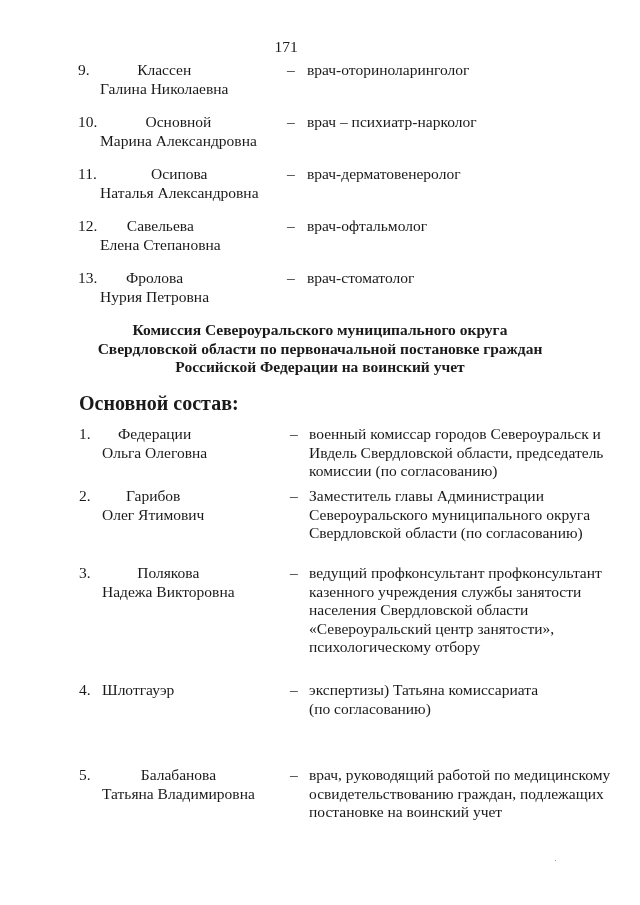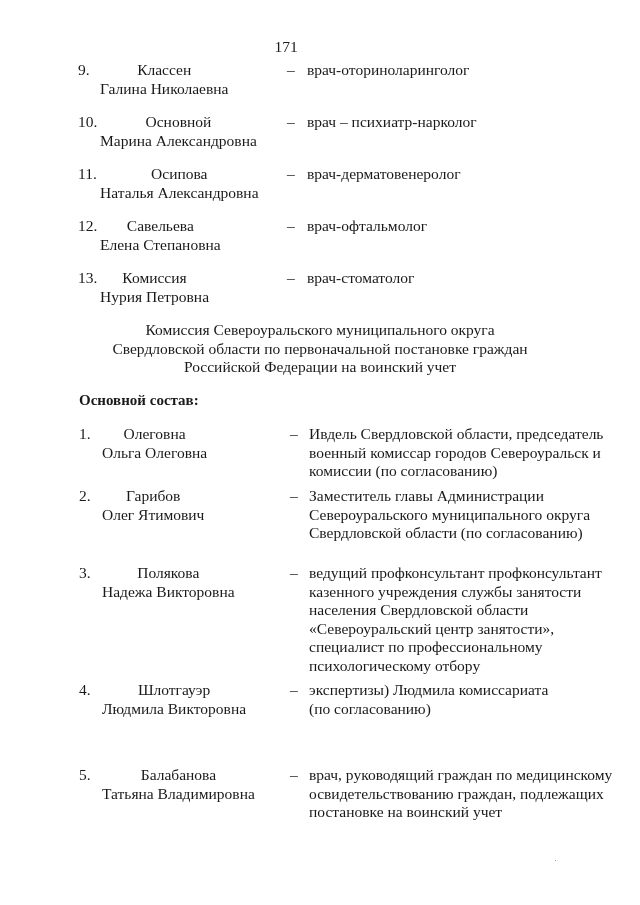--- a/index.html
+++ b/index.html
@@ -9,22 +9,22 @@
   .row { position:absolute; left:0; width:640px; line-height:18.5px; }
   .num { position:absolute; left:78px; top:0; }
   .name { position:absolute; left:100px; top:0; white-space:nowrap;text-align:center; }
   .dash { position:absolute; left:287px; top:0; }
   .desc { position:absolute; left:307px; top:0; width:300px; white-space:nowrap; }
   .row.b .num { left:79px; }
   .row.b .name { left:102px; }
   .row.b .dash { left:290px; }
   .row.b .desc { left:309px; }
   .heading { position:absolute; top:321px; left:0; width:640px; text-align:center;
-             font-weight:normal; line-height:18.5px; font-size:15.5px; }
-  .sub { position:absolute; top:392px; left:79px; font-weight:bold; font-size:15px; }
+             font-weight:bold; line-height:18.5px; font-size:15.5px; }
+  .sub { position:absolute; top:392px; left:79px; font-weight:bold; font-size:20px; }
   .line { display:block; }
   .speck { position:absolute; left:555px; top:860px; width:1px; height:1px; background:#999; }
 </style>
 </head>
 <body>
 
 <div class="pn">171</div>
 
 <div class="row" style="top:61px;">
   <span class="num">9.</span>
@@ -70,47 +70,47 @@
   </span>
   <span class="dash">–</span>
   <span class="desc">
     <span class="line">врач-офтальмолог</span>
   </span>
 </div>
 
 <div class="row" style="top:269px;">
   <span class="num">13.</span>
   <span class="name">
-    <span class="line">Комиссия</span>
+    <span class="line">Фролова</span>
     <span class="line">Нурия Петровна</span>
   </span>
   <span class="dash">–</span>
   <span class="desc">
     <span class="line">врач-стоматолог</span>
   </span>
 </div>
 
 <div class="heading">
   <span class="line">Комиссия Североуральского муниципального округа</span>
   <span class="line">Свердловской области по первоначальной постановке граждан</span>
   <span class="line">Российской Федерации на воинский учет</span>
 </div>
 
 <div class="sub">Основной состав:</div>
 
 <div class="row b" style="top:425px;">
   <span class="num">1.</span>
   <span class="name">
-    <span class="line">Олеговна</span>
+    <span class="line">Федерации</span>
     <span class="line">Ольга Олеговна</span>
   </span>
   <span class="dash">–</span>
   <span class="desc">
+    <span class="line">военный комиссар городов Североуральск и</span>
     <span class="line">Ивдель Свердловской области, председатель</span>
-    <span class="line">военный комиссар городов Североуральск и</span>
     <span class="line">комиссии (по согласованию)</span>
   </span>
 </div>
 
 <div class="row b" style="top:487px;">
   <span class="num">2.</span>
   <span class="name">
     <span class="line">Гарибов</span>
     <span class="line">Олег Ятимович</span>
   </span>
@@ -127,45 +127,43 @@
   <span class="name">
     <span class="line">Полякова</span>
     <span class="line">Надежа Викторовна</span>
   </span>
   <span class="dash">–</span>
   <span class="desc">
     <span class="line">ведущий профконсультант профконсультант</span>
     <span class="line">казенного учреждения службы занятости</span>
     <span class="line">населения Свердловской области</span>
     <span class="line">«Североуральский центр занятости»,</span>
-    <span class="line">специалист по профессиональному</span>
     <span class="line">психологическому отбору</span>
   </span>
 </div>
 
 <div class="row b" style="top:681px;">
   <span class="num">4.</span>
   <span class="name">
     <span class="line">Шлотгауэр</span>
-    <span class="line">Людмила Викторовна</span>
   </span>
   <span class="dash">–</span>
   <span class="desc">
-    <span class="line">экспертизы) Людмила комиссариата</span>
+    <span class="line">экспертизы) Татьяна комиссариата</span>
     <span class="line">(по согласованию)</span>
   </span>
 </div>
 
 <div class="row b" style="top:766px;">
   <span class="num">5.</span>
   <span class="name">
     <span class="line">Балабанова</span>
     <span class="line">Татьяна Владимировна</span>
   </span>
   <span class="dash">–</span>
   <span class="desc">
-    <span class="line">врач, руководящий граждан по медицинскому</span>
+    <span class="line">врач, руководящий работой по медицинскому</span>
     <span class="line">освидетельствованию граждан, подлежащих</span>
     <span class="line">постановке на воинский учет</span>
   </span>
 </div>
 
 <div class="speck"></div>
 
 </body></html>

